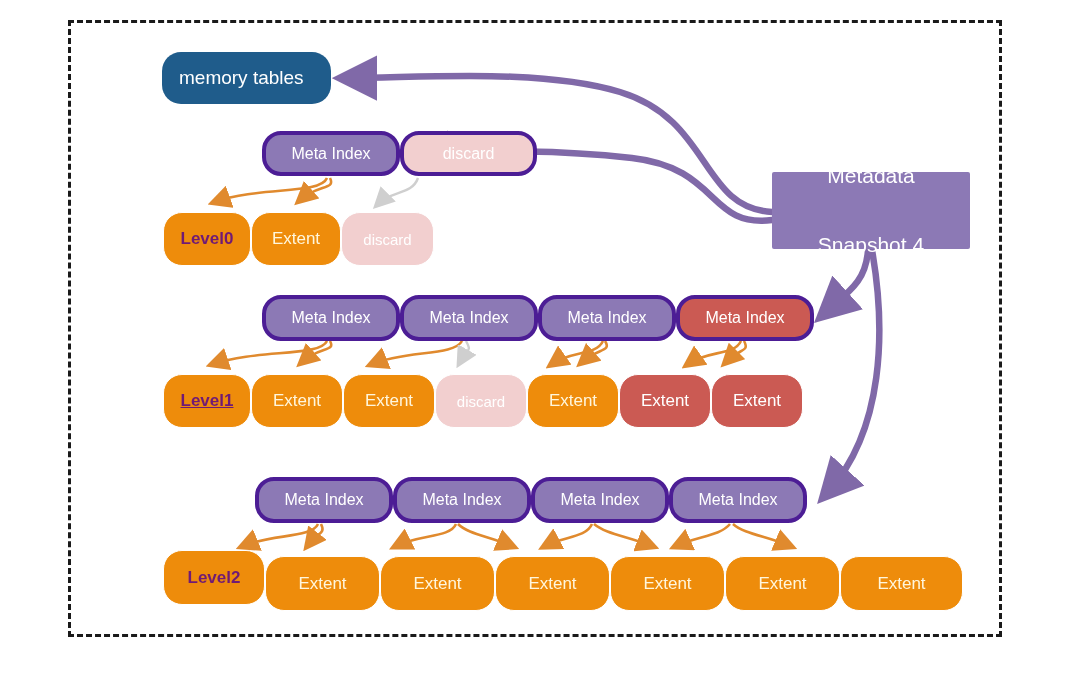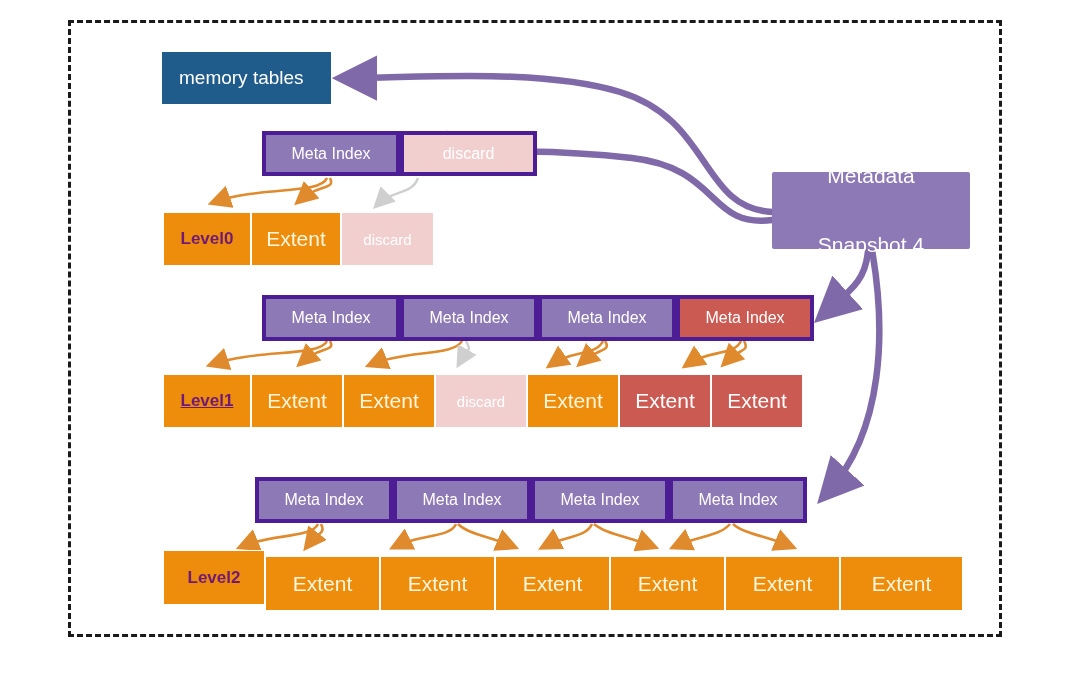--- a/index.html
+++ b/index.html
@@ -7,33 +7,33 @@
   #canvas{position:relative;width:1080px;height:683px;background:#ffffff;}
 
   .dashed-frame{
     position:absolute;left:68px;top:20px;width:934px;height:617px;
     border:3px dashed #1a1a1a;box-sizing:border-box;
   }
 
   .box{
     position:absolute;box-sizing:border-box;
     display:flex;align-items:center;justify-content:center;
-    color:#ffffff;white-space:nowrap;
+    color:#ffffff;white-space:nowrap;border-radius:19px;
   }
 
   .memory-tables{
     background:#1F5C8B;color:#ffffff;font-size:19px;
     justify-content:flex-start;padding-left:17px;
   }
 
   .meta-index{background:#8C79B5;border:4px solid #4c1d95;font-size:16px;color:#ffffff;}
   .meta-index.red{background:#CB5A53;}
   .meta-index.pink{background:#F2CFCF;color:#ffffff;}
 
-  .extent{background:#EE8C0B;border:1px solid #ffffff;font-size:21px;color:#FFF6DC;}
+  .extent{background:#EE8C0B;border:1px solid #ffffff;font-size:17px;color:#FFF6DC;}
   .extent.red{background:#CB5A53;color:#ffffff;}
   .extent.pink{background:#F2CFCF;color:#ffffff;font-size:15px;}
   .extent.level-label{color:#701a75;font-weight:bold;font-size:17px;}
 
   .snapshot{
     background:#8C79B5;color:#ffffff;font-size:21px;line-height:1.28;
     text-align:center;flex-direction:column;border-radius:2px;gap:42px;
   }
 
   svg.arrows{position:absolute;left:0;top:0;width:1080px;height:683px;pointer-events:none;}

